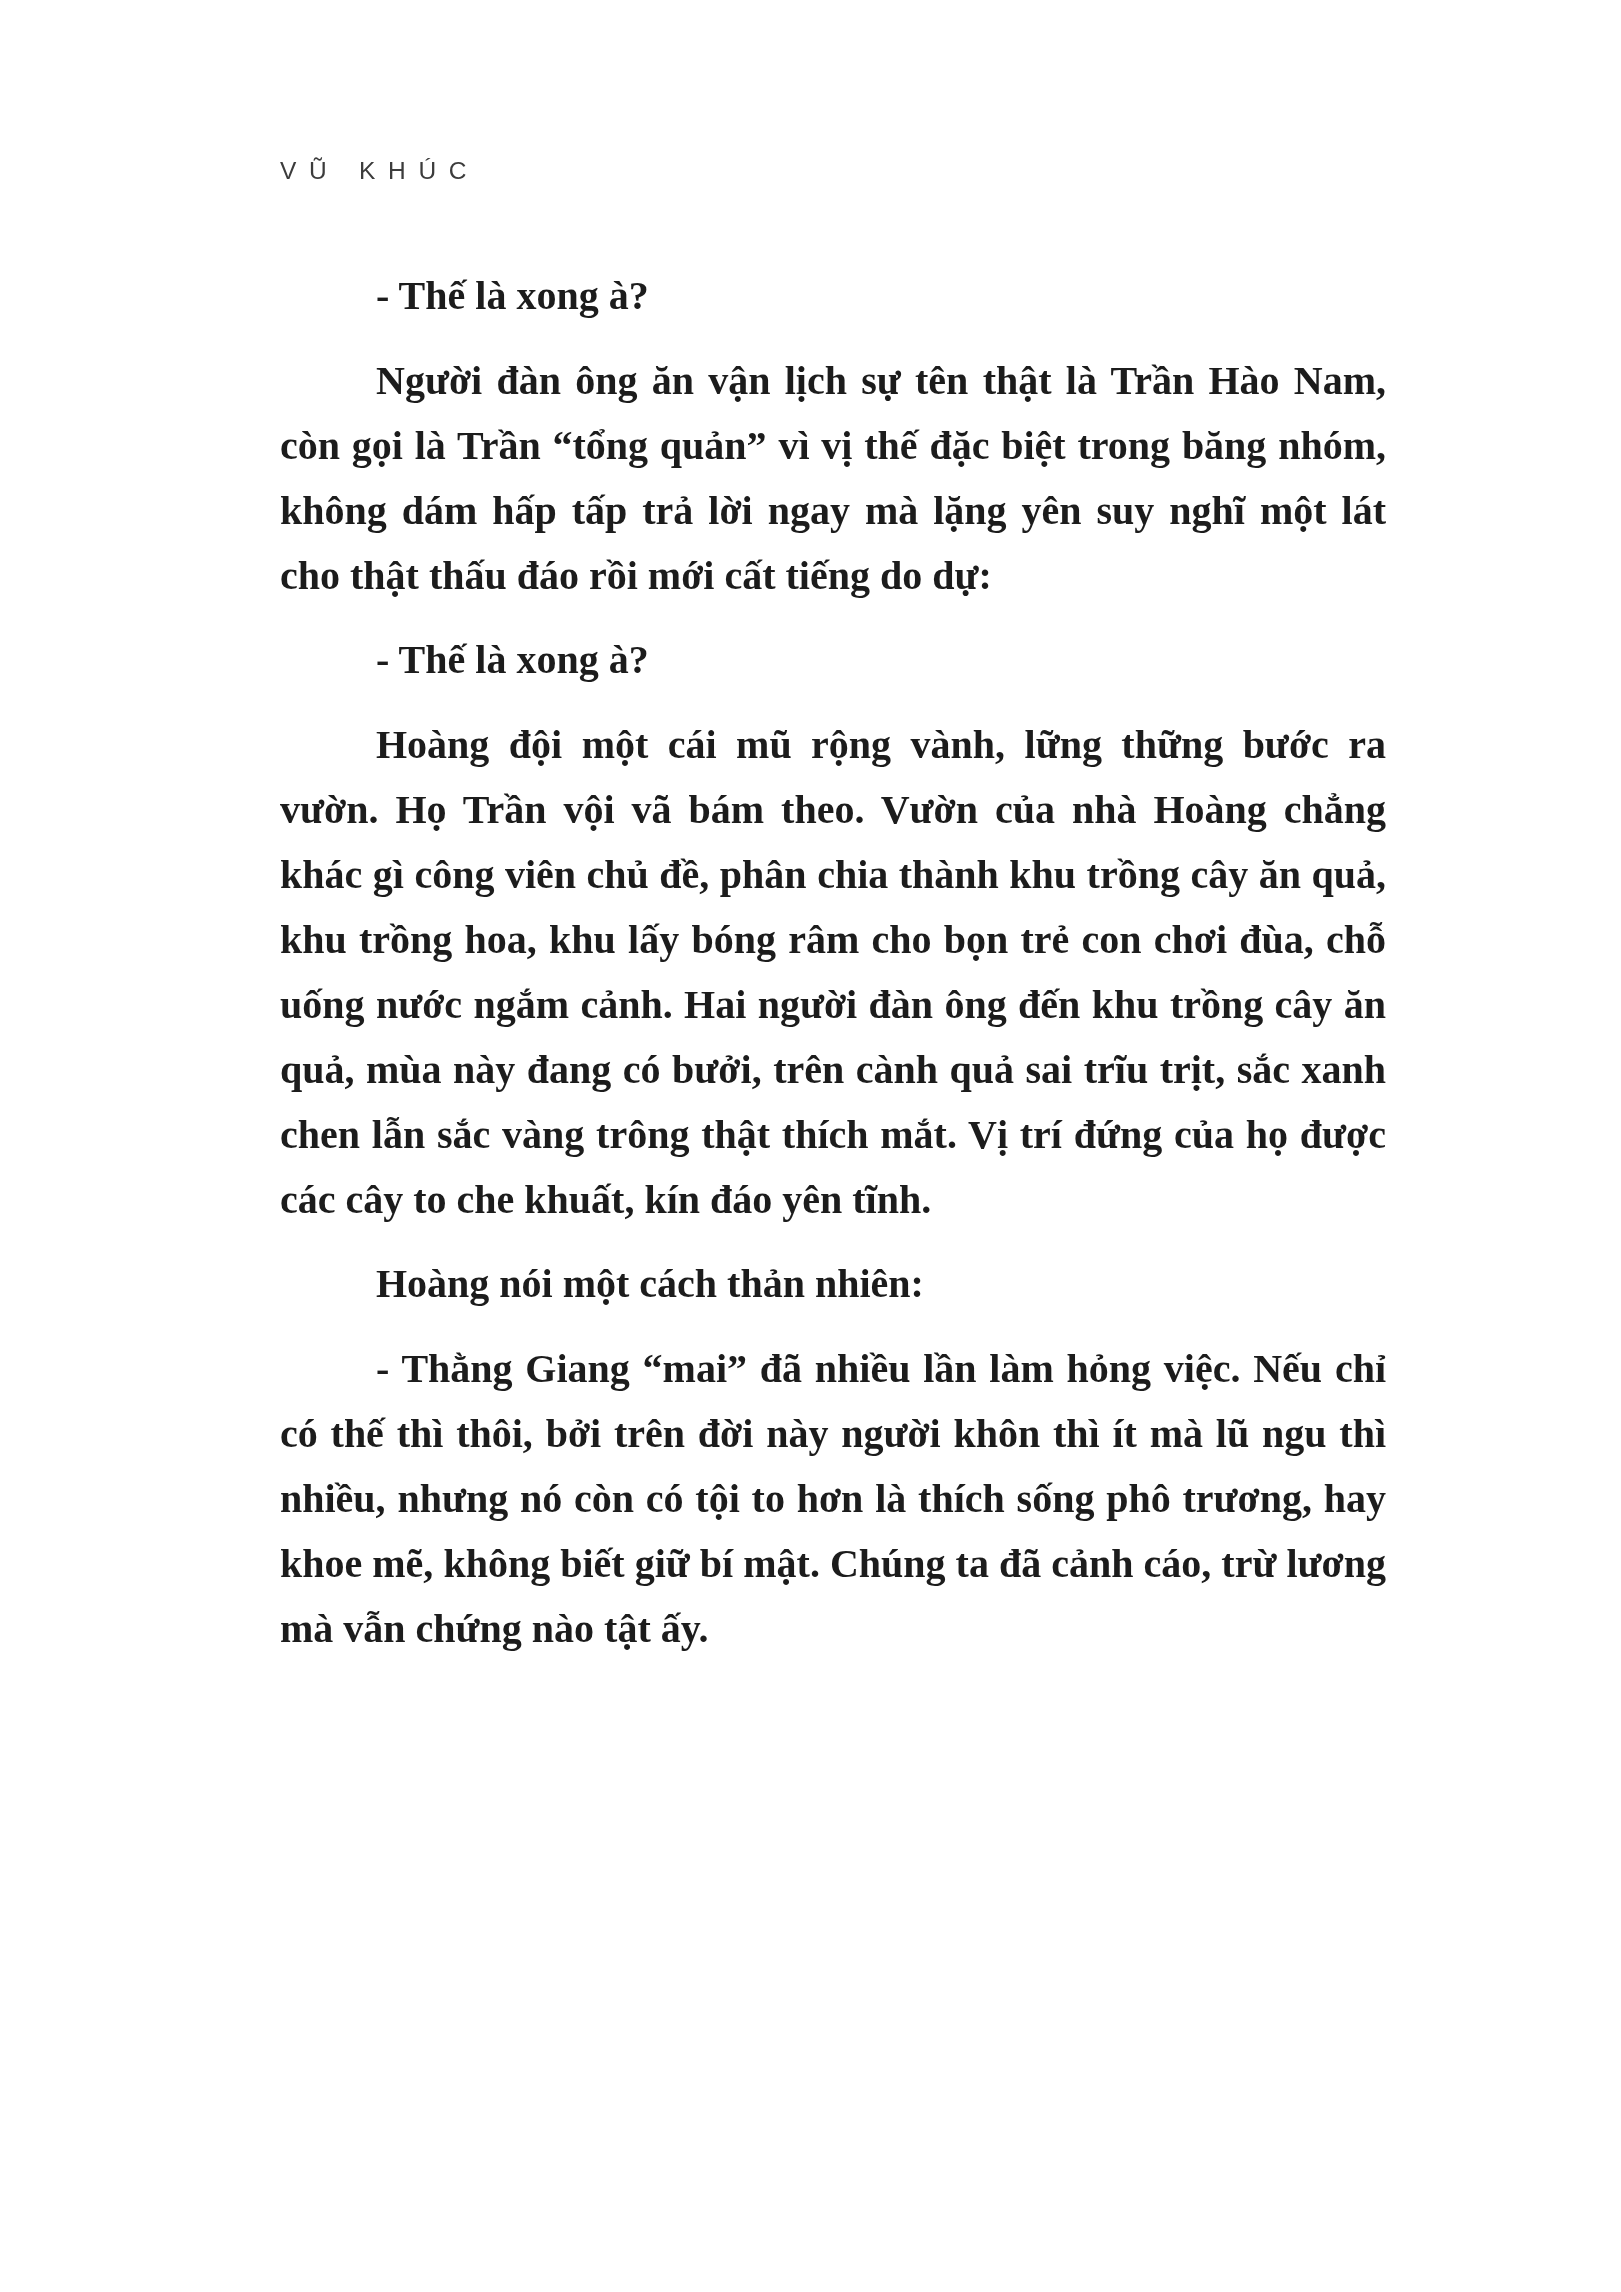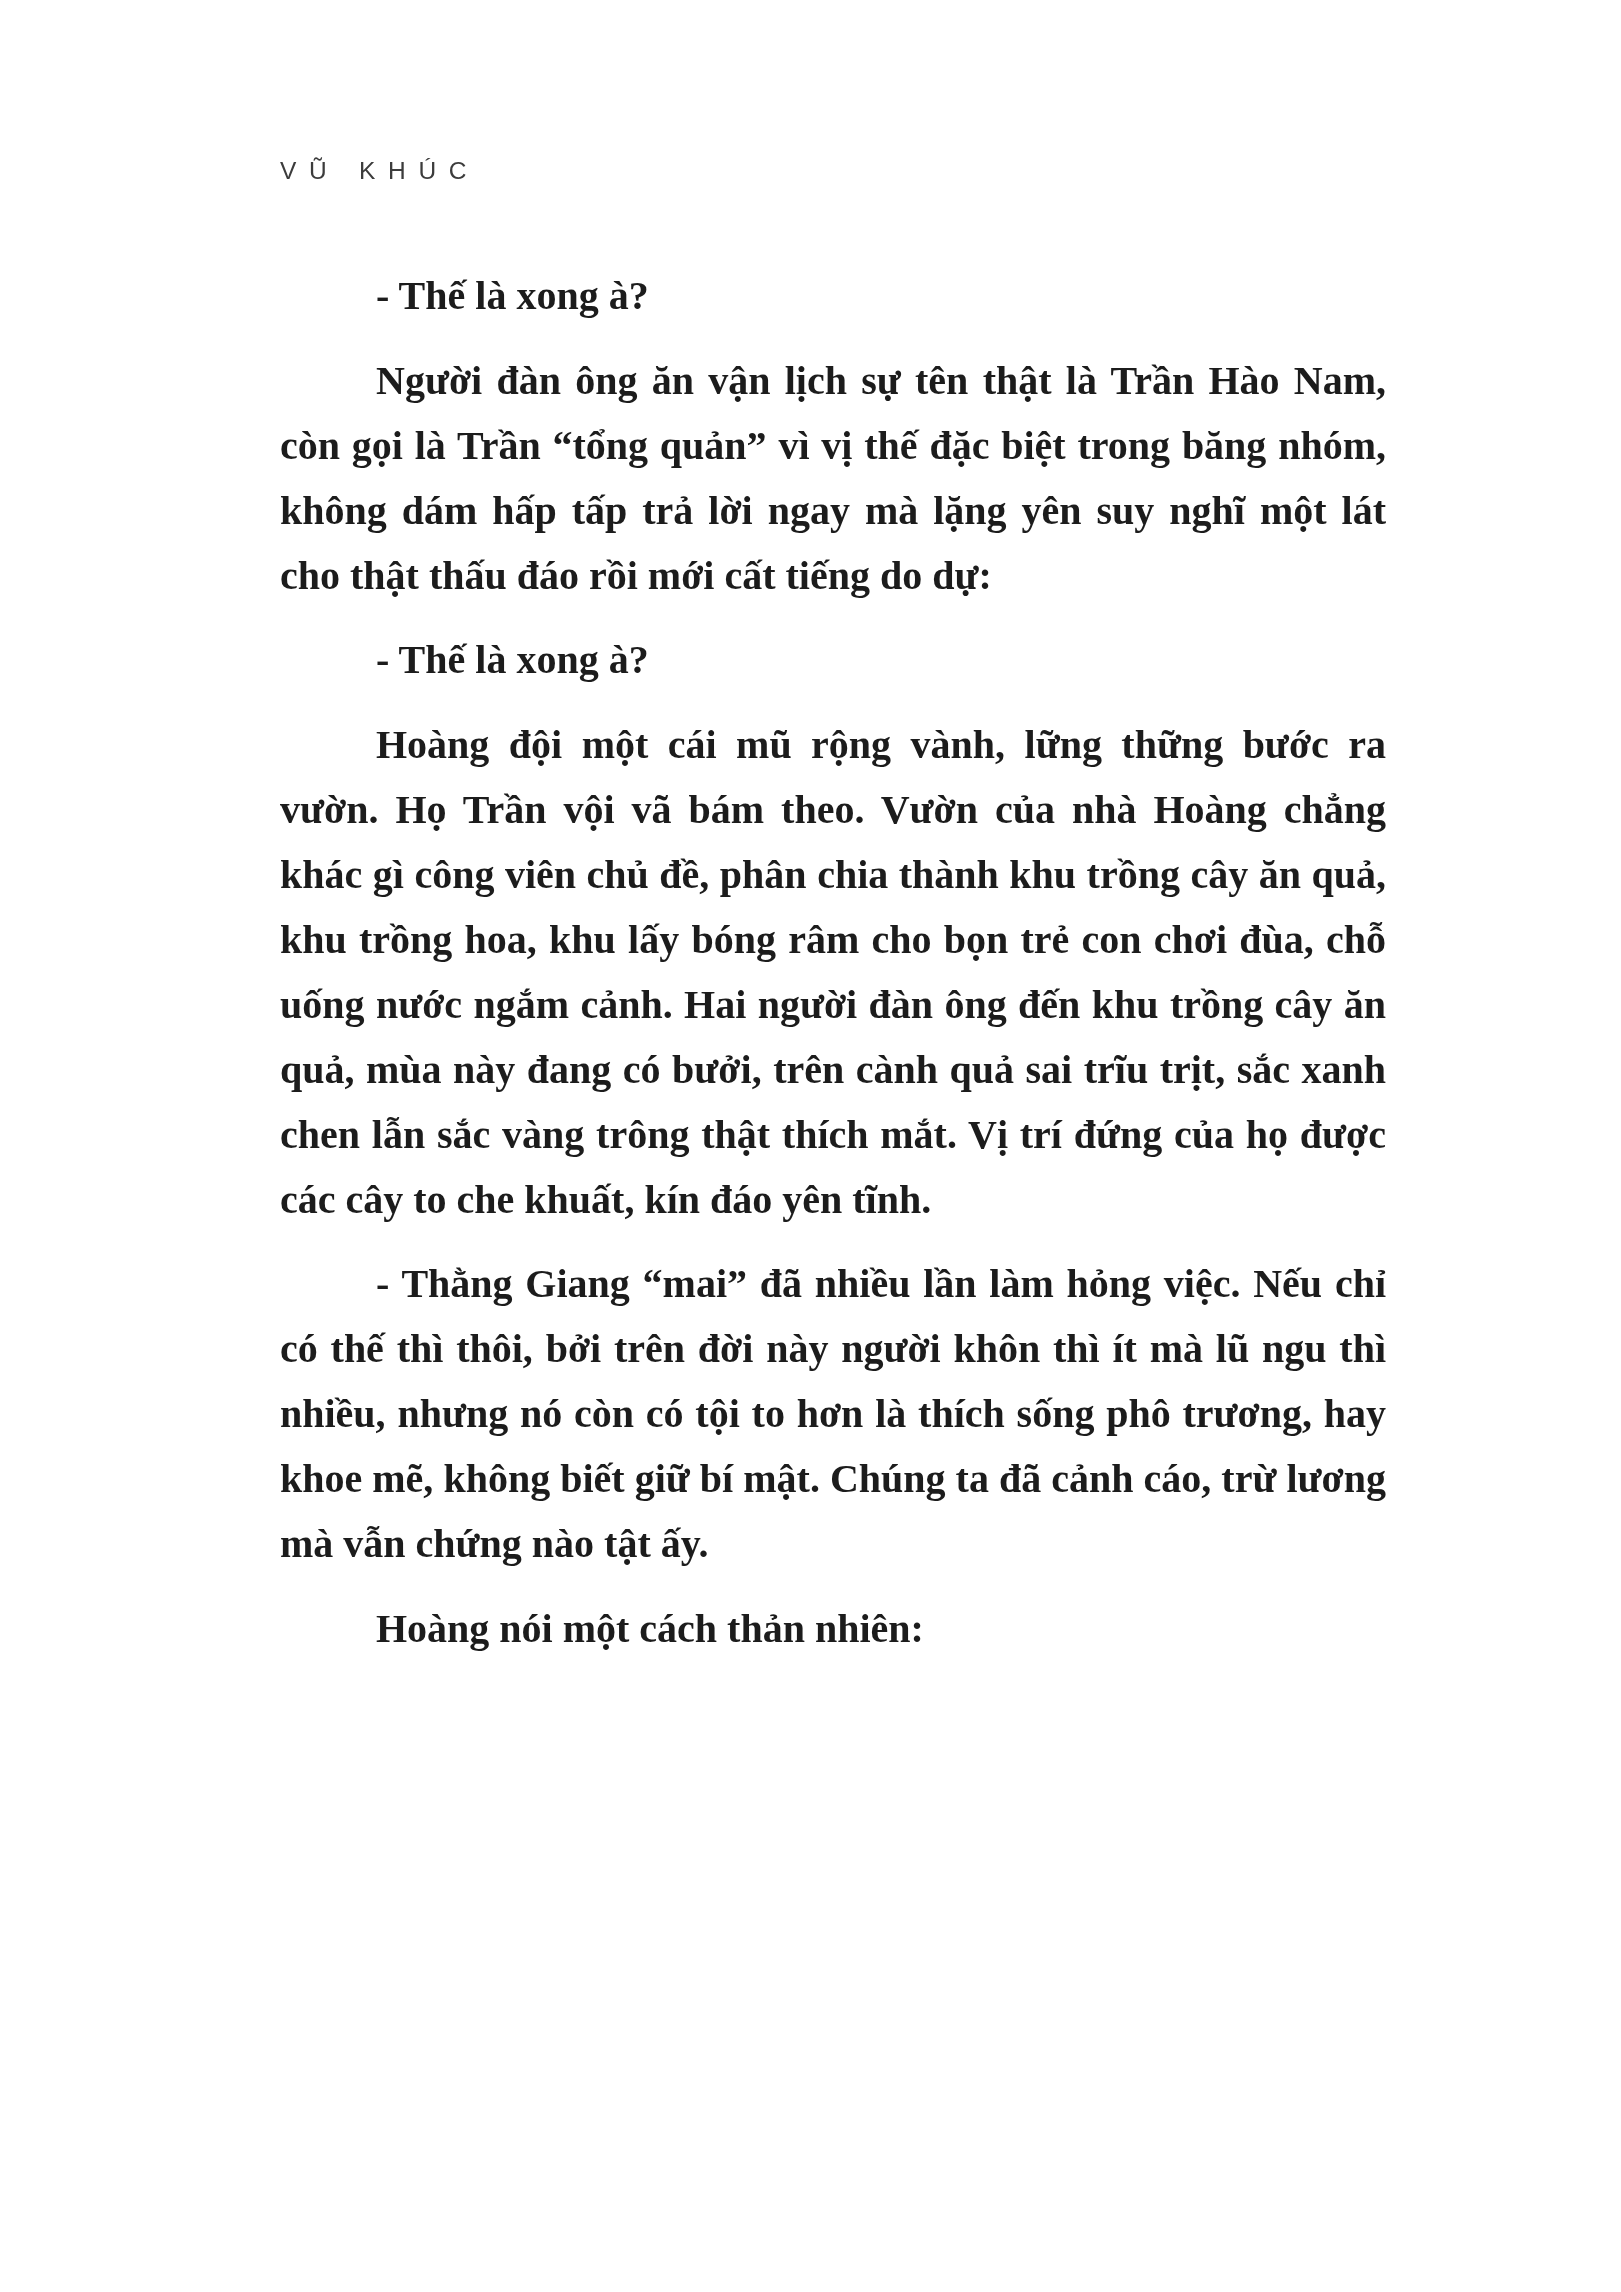--- a/index.html
+++ b/index.html
@@ -58,19 +58,19 @@
 <body>
 
 <div class="page">
   <div class="running-header">VŨ KHÚC</div>
 
   <div class="page-body">
       <p>- Thế là xong à?</p>
       <p>Người đàn ông ăn vận lịch sự tên thật là Trần Hào Nam, còn gọi là Trần “tổng quản” vì vị thế đặc biệt trong băng nhóm, không dám hấp tấp trả lời ngay mà lặng yên suy nghĩ một lát cho thật thấu đáo rồi mới cất tiếng do dự:</p>
       <p>- Thế là xong à?</p>
       <p>Hoàng đội một cái mũ rộng vành, lững thững bước ra vườn. Họ Trần vội vã bám theo. Vườn của nhà Hoàng chẳng khác gì công viên chủ đề, phân chia thành khu trồng cây ăn quả, khu trồng hoa, khu lấy bóng râm cho bọn trẻ con chơi đùa, chỗ uống nước ngắm cảnh. Hai người đàn ông đến khu trồng cây ăn quả, mùa này đang có bưởi, trên cành quả sai trĩu trịt, sắc xanh chen lẫn sắc vàng trông thật thích mắt. Vị trí đứng của họ được các cây to che khuất, kín đáo yên tĩnh.</p>
+      <p>Hoàng nói một cách thản nhiên:</p>
       <p>- Thằng Giang “mai” đã nhiều lần làm hỏng việc. Nếu chỉ có thế thì thôi, bởi trên đời này người khôn thì ít mà lũ ngu thì nhiều, nhưng nó còn có tội to hơn là thích sống phô trương, hay khoe mẽ, không biết giữ bí mật. Chúng ta đã cảnh cáo, trừ lương mà vẫn chứng nào tật ấy.</p>
-      <p>Hoàng nói một cách thản nhiên:</p>
     </div>
 
   <div class="page-footer">12  –</div>
 </div>
 
 
 </body></html>

